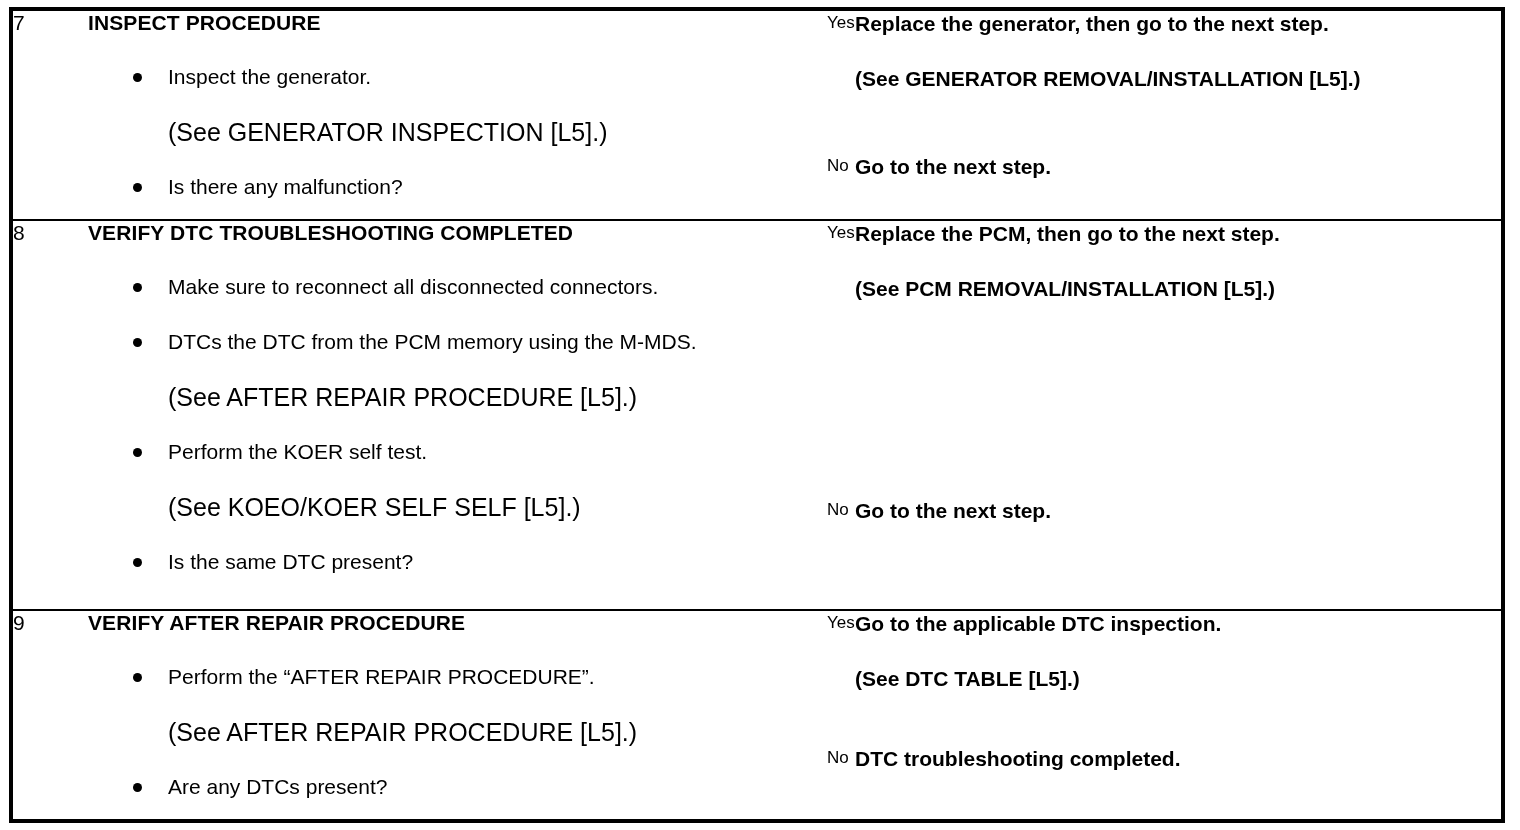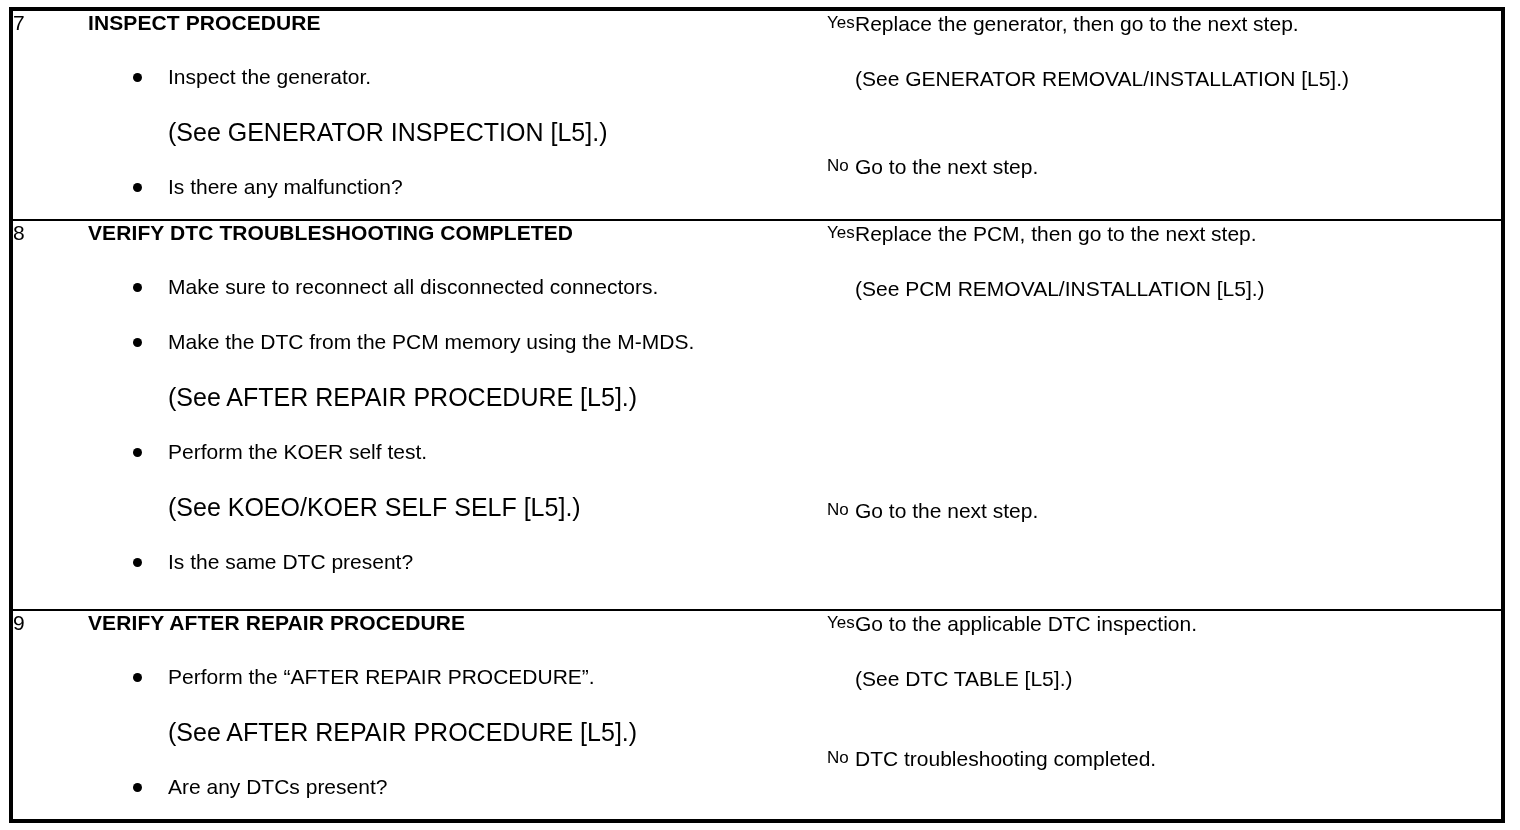--- a/index.html
+++ b/index.html
@@ -133,20 +133,21 @@
 
   .yn-label {
     font-size: 17px;
     line-height: 24px;
     margin-left: 28px;
   }
 
   .res-line {
     font-size: 21px;
     line-height: 26px;
+    font-weight: bold;
   }
   .res-line.spaced {
     margin-top: 29px;
   }
 
   
   table.res-inner {
     border-collapse: collapse;
     table-layout: fixed;
     width: 100%;
@@ -231,21 +232,21 @@
 
           <td class="cell-desc">
             <div class="step-title">VERIFY DTC TROUBLESHOOTING COMPLETED</div>
             <ul class="bullets">
               <li>
                 <span class="dot"></span>
                 <span>Make sure to reconnect all disconnected connectors.</span>
               </li>
               <li>
                 <span class="dot"></span>
-                <span>Make the DTC from the PCM memory using the M-MDS.</span>
+                <span>DTCs the DTC from the PCM memory using the M-MDS.</span>
               </li>
             </ul>
             <div class="sub-ref">(See AFTER REPAIR PROCEDURE [L5].)</div>
             <ul class="bullets">
               <li>
                 <span class="dot"></span>
                 <span>Perform the KOER self test.</span>
               </li>
             </ul>
             <div class="sub-ref">(See KOEO/KOER SELF SELF [L5].)</div>

